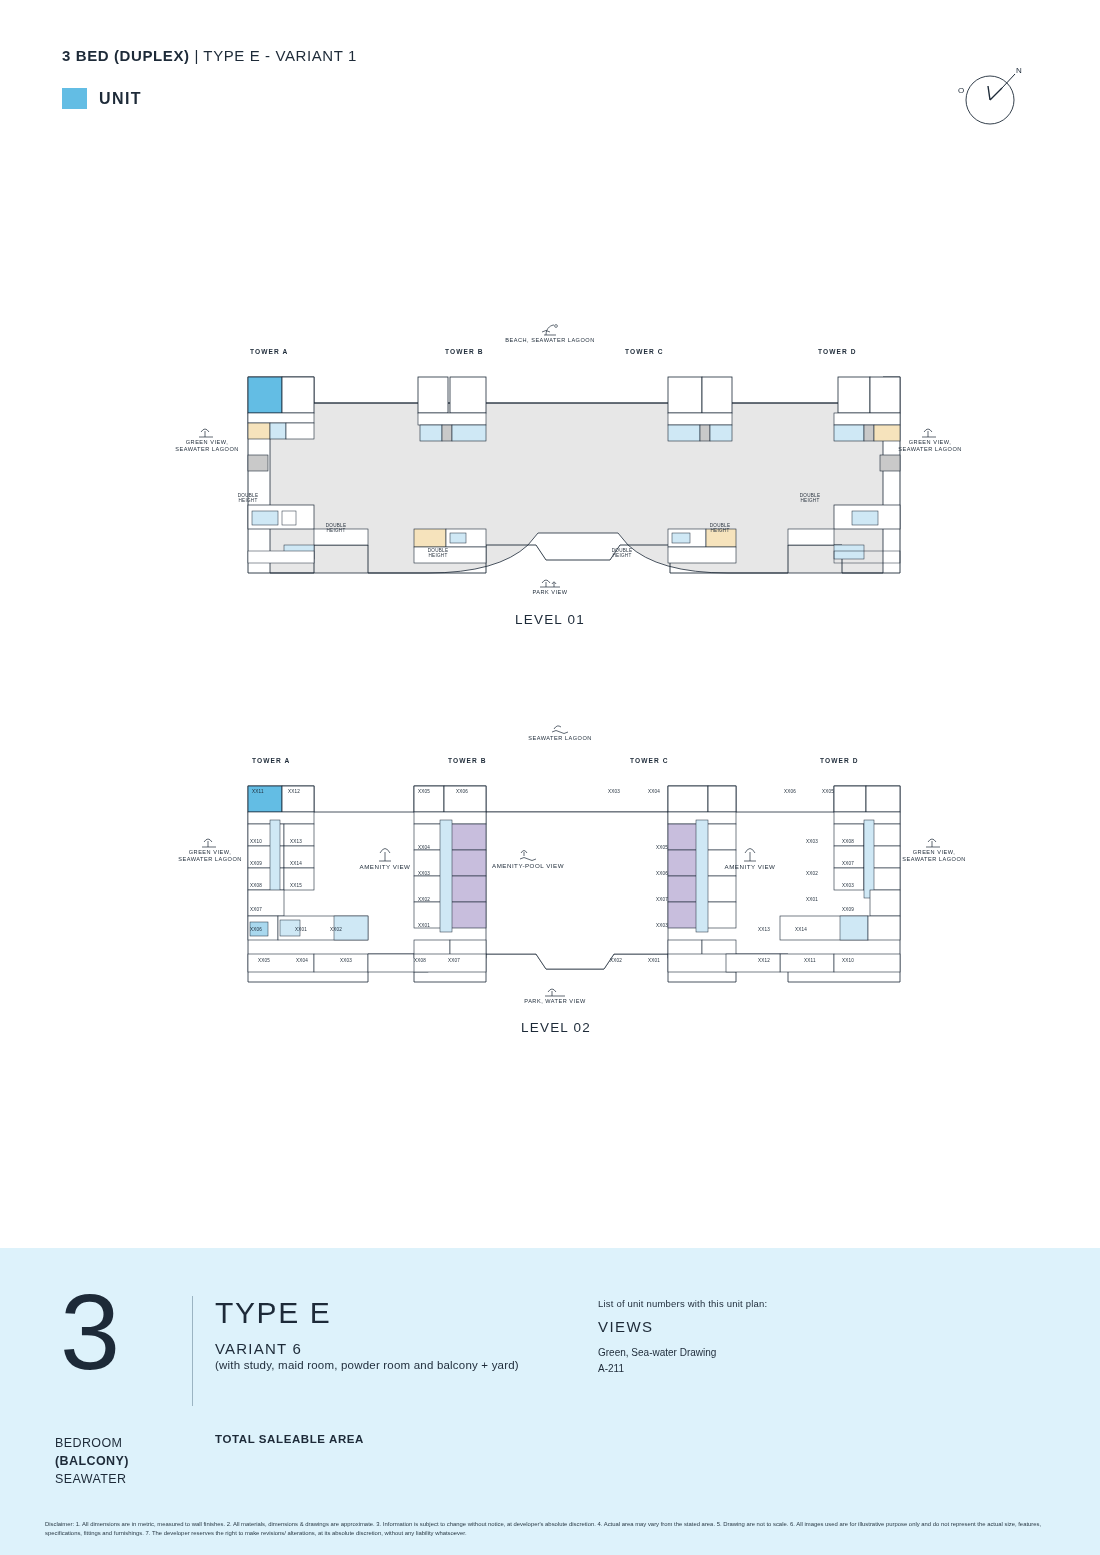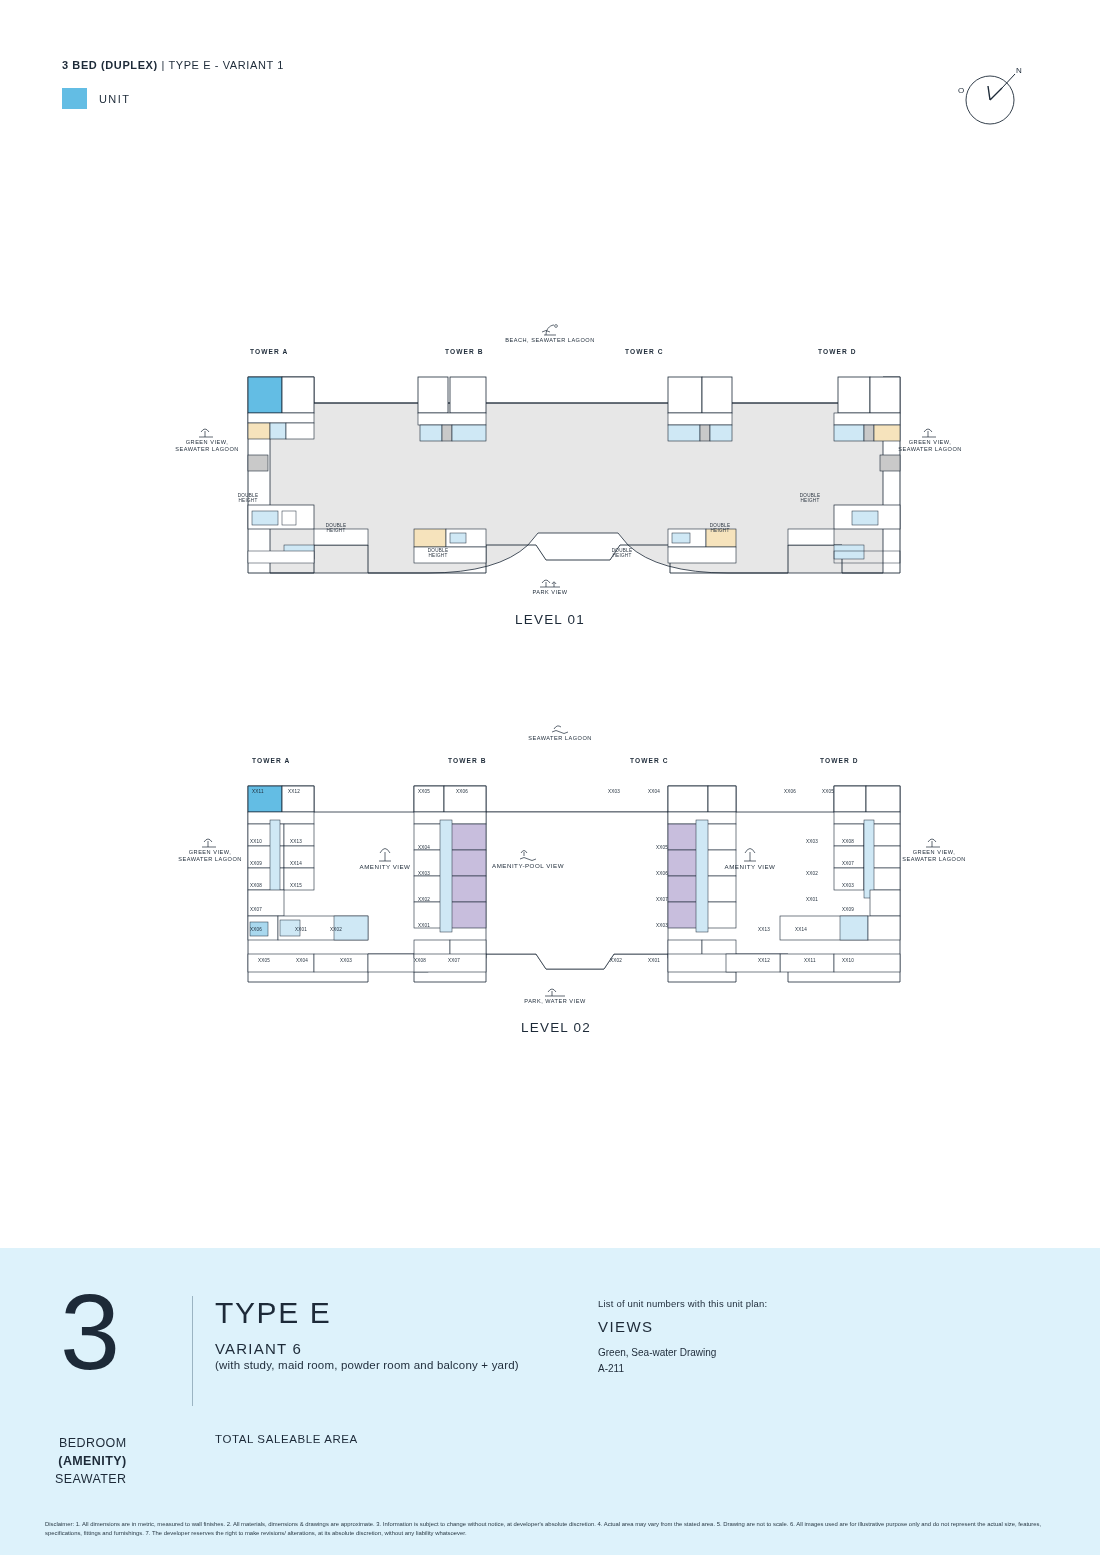--- a/index.html
+++ b/index.html
@@ -5,49 +5,49 @@
   * { box-sizing: border-box; }
   html, body { margin:0; padding:0; }
   body {
     width:1100px; height:1555px; position:relative;
     background:#ffffff;
     font-family:"Liberation Sans", sans-serif;
     color:#1d2a38;
     overflow:hidden;
   }
   
-  .hdr-title { position:absolute; left:62px; top:47px; font-size:11px; letter-spacing:0.6px;margin-top:12px; }
+  .hdr-title { position:absolute; left:62px; top:47px; font-size:15px; letter-spacing:0.6px; }
   .hdr-title b { font-weight:bold; }
   .hdr-title span.light { font-weight:normal; }
   .legend { position:absolute; left:62px; top:88px; display:flex; align-items:center; gap:12px; }
   .legend .swatch { width:25px; height:21px; background:#63bde4; }
-  .legend .lbl { font-size:11px; letter-spacing:1.4px; }
+  .legend .lbl { font-size:16px; letter-spacing:1.4px;font-weight:bold; }
 
   
   .compass { position:absolute; right:72px; top:62px; width:70px; height:70px; }
 
   
   .plan { position:absolute; }
   .plan-label { text-align:center; font-size:13.5px; letter-spacing:1.2px; }
   .tower-lbl { position:absolute; font-size:6.6px; letter-spacing:1.1px; font-weight:bold; color:#1d2a38; }
   .note { position:absolute; font-size:5.6px; letter-spacing:0.5px; text-align:center; color:#1d2a38; line-height:1.25; }
   .note.big { font-size:6.2px; }
   .dh { position:absolute; font-size:4.6px; letter-spacing:0.3px; text-align:center; line-height:1.15; color:#2a3440; }
   .unitnum { position:absolute; font-size:4.6px; letter-spacing:0.2px; color:#1d2a38; }
 
   
   .footer { position:absolute; left:0; top:1248px; width:1100px; height:307px; background:#ddf2fb; }
   .big3 { position:absolute; left:60px; top:38px; font-size:108px; font-weight:300; line-height:0.85; color:#1d2a38; font-family:"Liberation Sans", sans-serif;}
-  .bedlines { position:absolute; left:55px; top:186px; font-size:12.5px; line-height:1.45; letter-spacing:0.4px;text-align:right; }
+  .bedlines { position:absolute; left:55px; top:186px; font-size:12.5px; line-height:1.45; letter-spacing:0.4px; }
   .bedlines b { font-weight:bold; }
   .vrule { position:absolute; left:192px; top:48px; width:1px; height:110px; background:#9bb4c2; }
   .typeE { position:absolute; left:215px; top:48px; font-size:30px; letter-spacing:1.6px; font-weight:300; }
   .variant { position:absolute; left:215px; top:92px; font-size:15px; letter-spacing:1.2px; }
   .withstudy { position:absolute; left:215px; top:111px; font-size:11.5px; letter-spacing:0.2px; }
-  .areahead { position:absolute; left:215px; top:185px; font-size:11.5px; font-weight:normal; letter-spacing:0.6px; }
+  .areahead { position:absolute; left:215px; top:185px; font-size:11.5px; font-weight:bold; letter-spacing:0.6px; }
   .arealines { position:absolute; left:215px; top:203px; font-size:11.5px; line-height:1.5; letter-spacing:0.3px; }
   .listhead { position:absolute; left:598px; top:50px; font-size:9.5px; letter-spacing:0.2px; }
   .views { position:absolute; left:598px; top:70px; font-size:15px; letter-spacing:1.4px; }
   .viewlines { position:absolute; left:598px; top:97px; font-size:10px; line-height:1.55; }
   .disclaimer { position:absolute; left:45px; top:272px; width:1015px; font-size:5.9px; line-height:1.55; color:#2a3a46; }
 
   svg { display:block; }
 </style>
 </head>
 <body>
@@ -362,21 +362,21 @@
     <span>PARK, WATER VIEW</span>
   </div>
 
   <div class="plan-label" style="position:absolute; left:286px; top:320px; width:200px;">LEVEL 02</div>
 </div>
 
 <div class="footer">
   <div class="big3">3</div>
   <div class="bedlines">
     <div>BEDROOM</div>
-    <div><b>(AMENITY)</b></div>
+    <div><b>(BALCONY)</b></div>
     <div>SEAWATER</div>
   </div>
 
   <div class="vrule"></div>
 
   <div class="typeE">TYPE E</div>
   <div class="variant">VARIANT 6</div>
   <div class="withstudy">(with study, maid room, powder room and balcony + yard)</div>
 
   <div class="areahead">TOTAL SALEABLE AREA</div>

